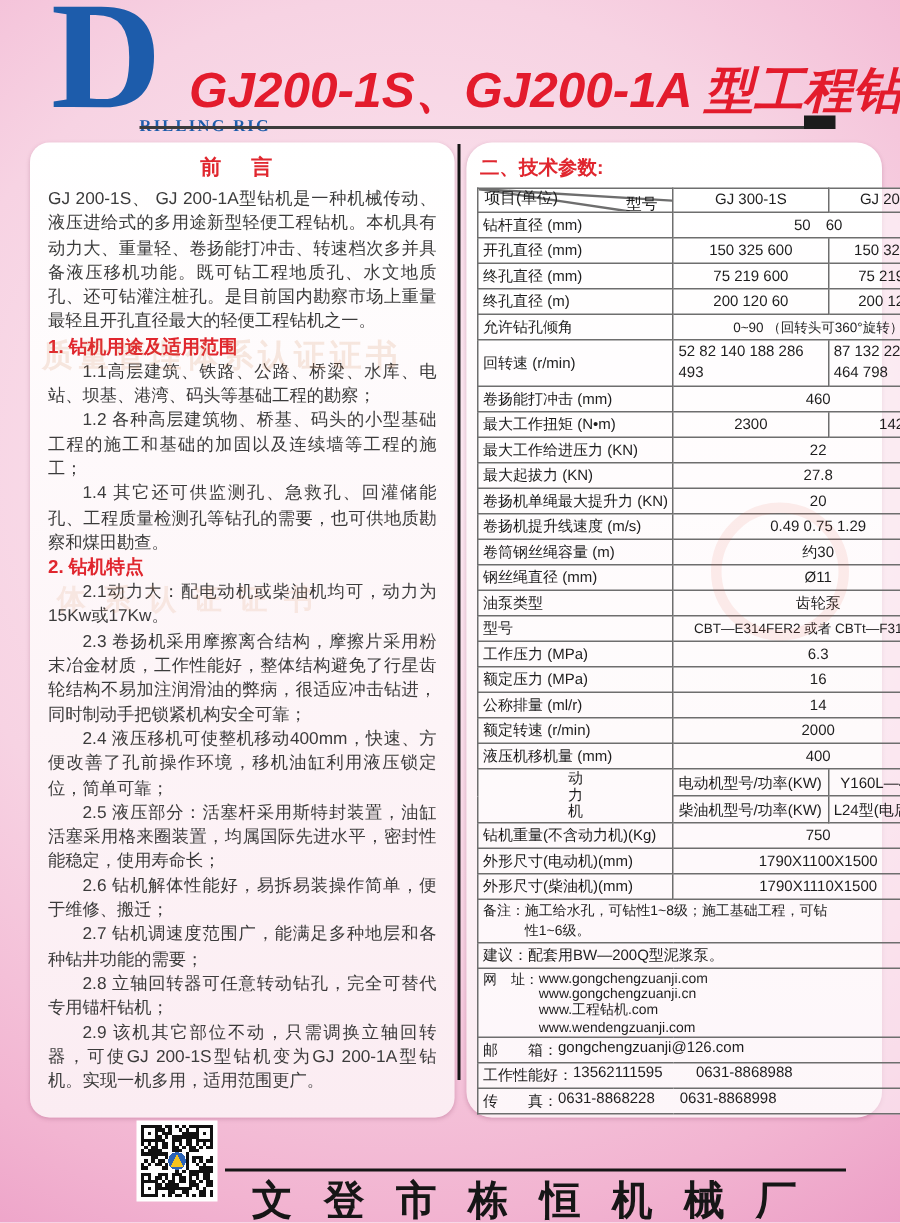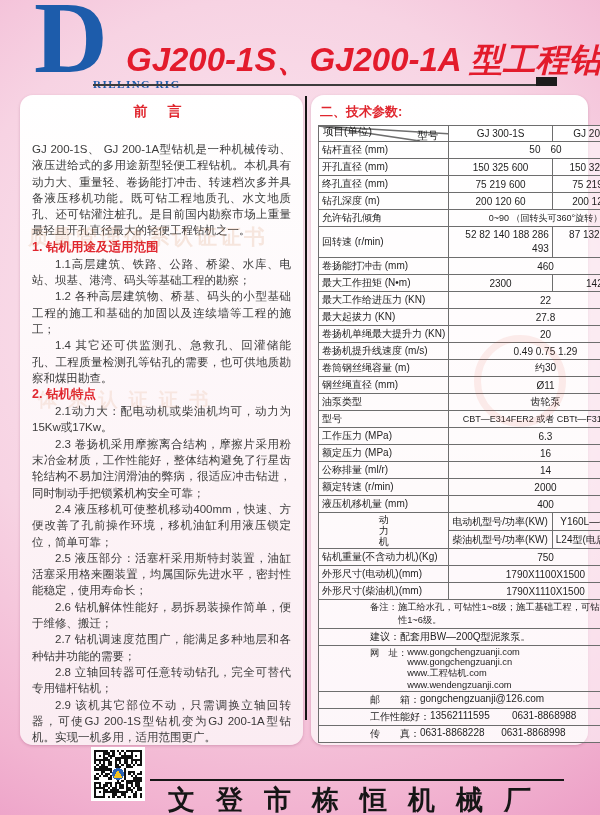--- a/index.html
+++ b/index.html
@@ -28,25 +28,25 @@
   .title-underline { position:absolute; left:93px; top:84px; width:463px; height:2px; background:#3c3c3c; }
   .title-cap { position:absolute; left:536px; top:77px; width:21px; height:9px; background:#1c1c1c; }
 
   
   .panel {
     position:absolute; top:95px; border-radius:13px;
     background: linear-gradient(180deg,#ffffff 0%, #fdf4f7 60%, #fbecf2 100%);
     box-shadow: 0 1px 3px rgba(120,40,80,.25);
   }
   .left-panel  { left:20px;  width:283px; height:650px; padding:8px 12px 6px 12px; }
-  .right-panel { left:311px; width:277px; height:650px; padding:6px 7px 4px 7px; }
+  .right-panel { left:311px; width:277px; height:650px; padding:6px 7px 4px 7px;border-radius:17px; }
   .col-divider { position:absolute; left:305px; top:96px; width:2px; height:624px; background:#151515; }
 
   
-  .fp-heading { text-align:center; color:#e0262e; font-weight:bold; font-size:14px; letter-spacing:8px; margin-bottom:20px; }
+  .fp-heading { text-align:center; color:#e0262e; font-weight:bold; font-size:14px; letter-spacing:8px; margin-bottom:4px; }
   .fp-body { font-size:11.5px; line-height:16.3px; color:#3b3b3b; text-align:justify; }
   .fp-body p.item { text-indent:2em; }
   .sec-heading { color:#e0262e; font-weight:bold; font-size:12.5px; line-height:17px; }
   .watermark1 {
     position:absolute; left:8px; top:128px; width:270px;
     font-size:21px; letter-spacing:3px; color:rgba(205,125,70,.16);
     font-weight:bold; pointer-events:none;
   }
   .watermark2 { top:292px; left:18px; font-size:19px; color:rgba(205,125,70,.13); }
   .seal {
@@ -54,25 +54,25 @@
     border:7px solid rgba(225,90,70,.10); border-radius:50%; pointer-events:none;
   }
 
   
   .tp-heading { color:#e0262e; font-weight:bold; font-size:13px; margin:2px 2px 4px 2px; }
   table.spec { width:100%; border-collapse:collapse; border:1.5px solid #4a4a4a; background:rgba(255,255,255,.55); }
   table.spec td { border:1px solid #6e6e6e; color:#1d1d1d; padding:1px 3px; font-size:10px; height:16px; }
   td.lbl { width:50%; white-space:nowrap; font-size:9.6px; overflow:hidden; }
   td.val { text-align:center; white-space:nowrap; }
   td.val.small { font-size:9px; }
-  td.val.leftal { text-align:right; white-space:normal; line-height:14px; }
+  td.val.leftal { text-align:left; white-space:normal; line-height:14px; }
   td.group-cell { width:15px; text-align:center; font-size:9.6px; line-height:11px; padding:1px 2px; }
   td.sub-lbl { font-size:9.4px; white-space:nowrap; overflow:hidden; }
   td.fullrow { font-size:10px; }
-  td.fullrow .full-lbl { display:inline-block; vertical-align:top; white-space:pre;margin-left:48px; }
+  td.fullrow .full-lbl { display:inline-block; vertical-align:top; white-space:pre; }
   td.fullrow .full-val { display:inline-block; vertical-align:top; white-space:pre-wrap; max-width:205px; }
   td.fullrow.small { font-size:9.3px; }
   
   td.diag { position:relative; height:42px; padding:0; }
   td.diag svg { position:absolute; left:0; top:0; width:100%; height:100%; }
   .dg { position:absolute; font-size:10.5px; color:#1d1d1d; }
   .dg-model { top:3px;  right:10px; }
   .dg-param { top:15px; left:42%; }
   .dg-item  { bottom:2px; left:4px; }
   td.colhead { text-align:center; font-size:11px; }
@@ -150,21 +150,21 @@
             <td class="lbl">开孔直径 (mm)</td>
             <td class="val">150  325  600</td>
             <td class="val">150  325  500</td>
           </tr>
           <tr>
             <td class="lbl">终孔直径 (mm)</td>
             <td class="val">75  219  600</td>
             <td class="val">75  219  500</td>
           </tr>
           <tr>
-            <td class="lbl">钻孔深度 (m)</td>
+            <td class="lbl">终孔直径 (m)</td>
             <td class="val">200  120  60</td>
             <td class="val">200  120  30</td>
           </tr>
           <tr>
             <td class="lbl">允许钻孔倾角</td>
             <td class="val small" colspan="2">0~90 （回转头可360°旋转）</td>
           </tr>
           <tr>
             <td class="lbl">回转速 (r/min)</td>
             <td class="val leftal">52 82 140 188 286 493</td>

